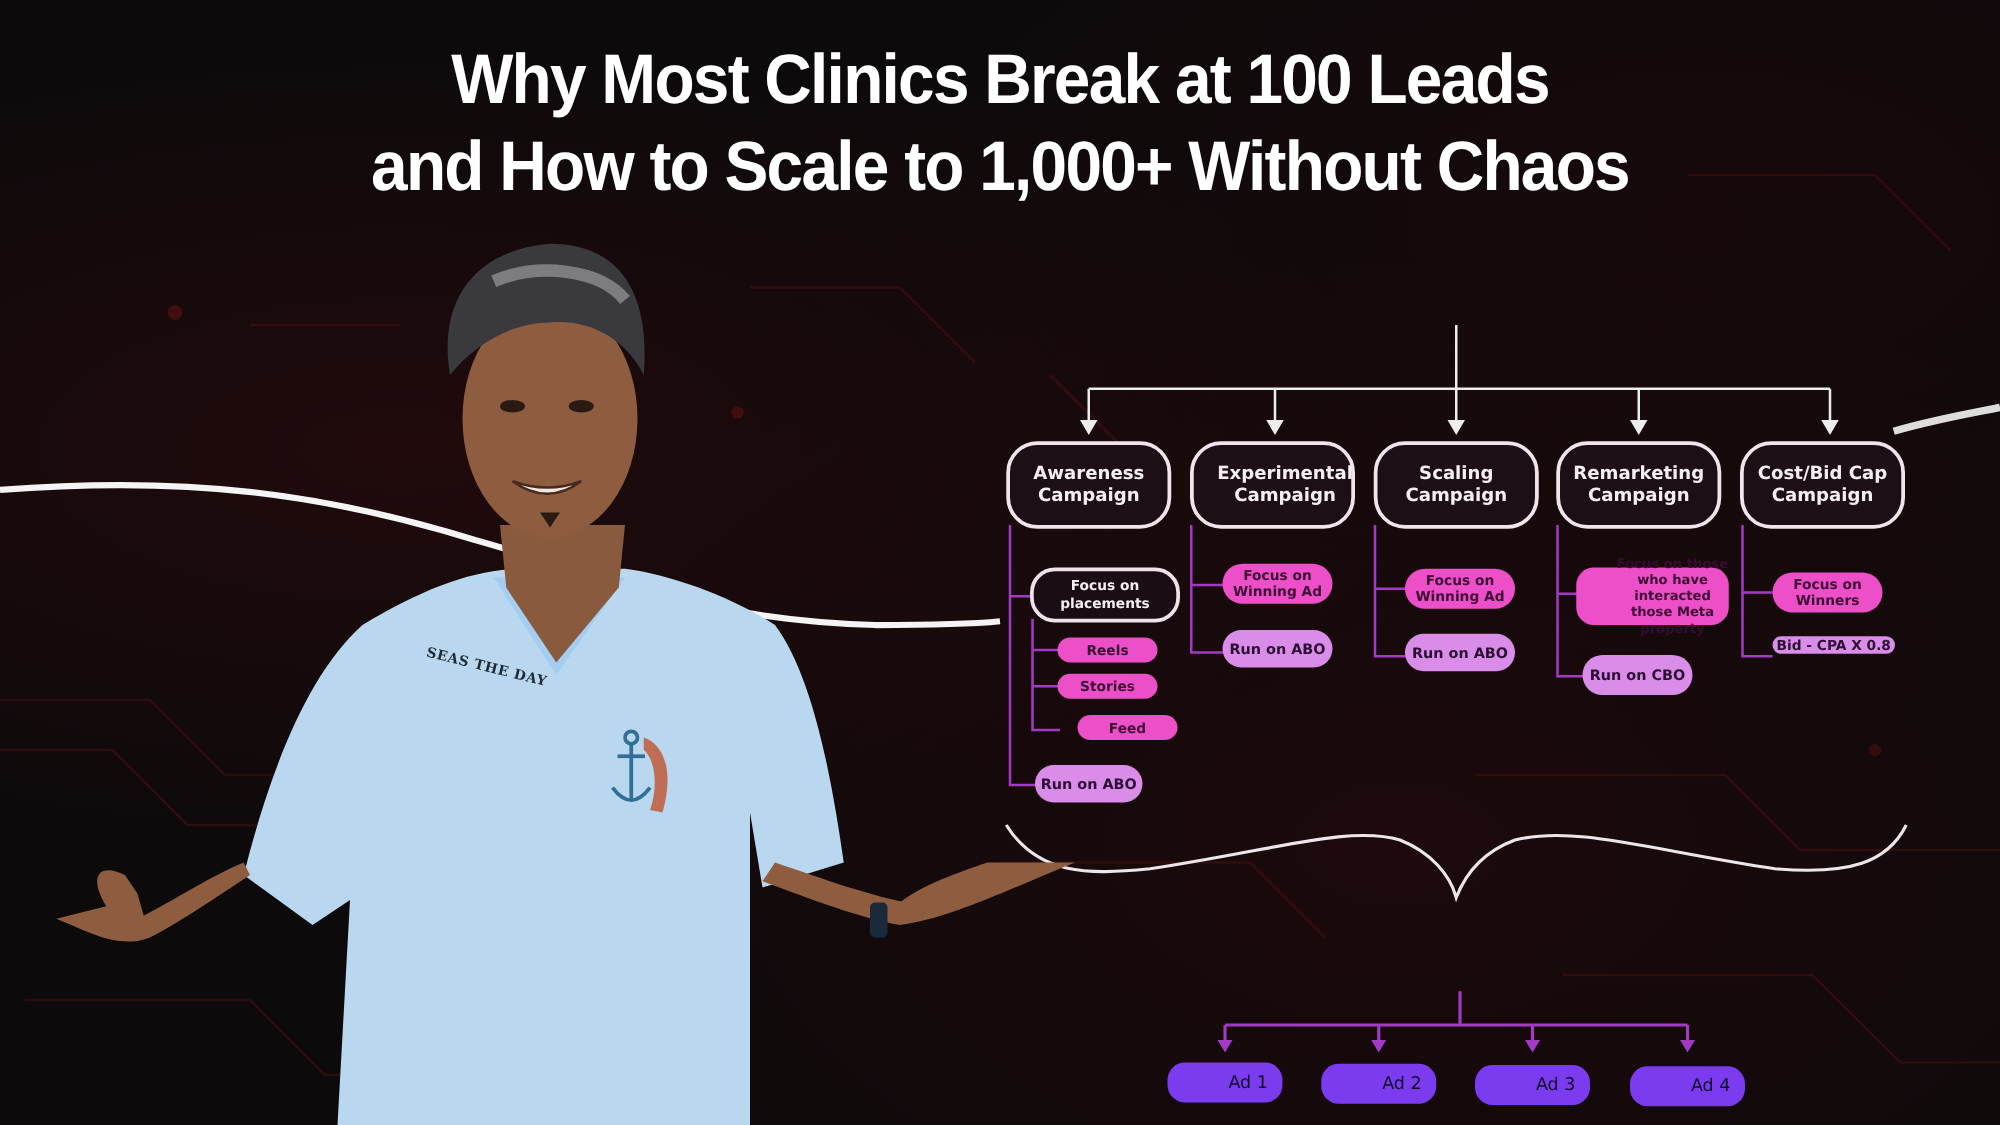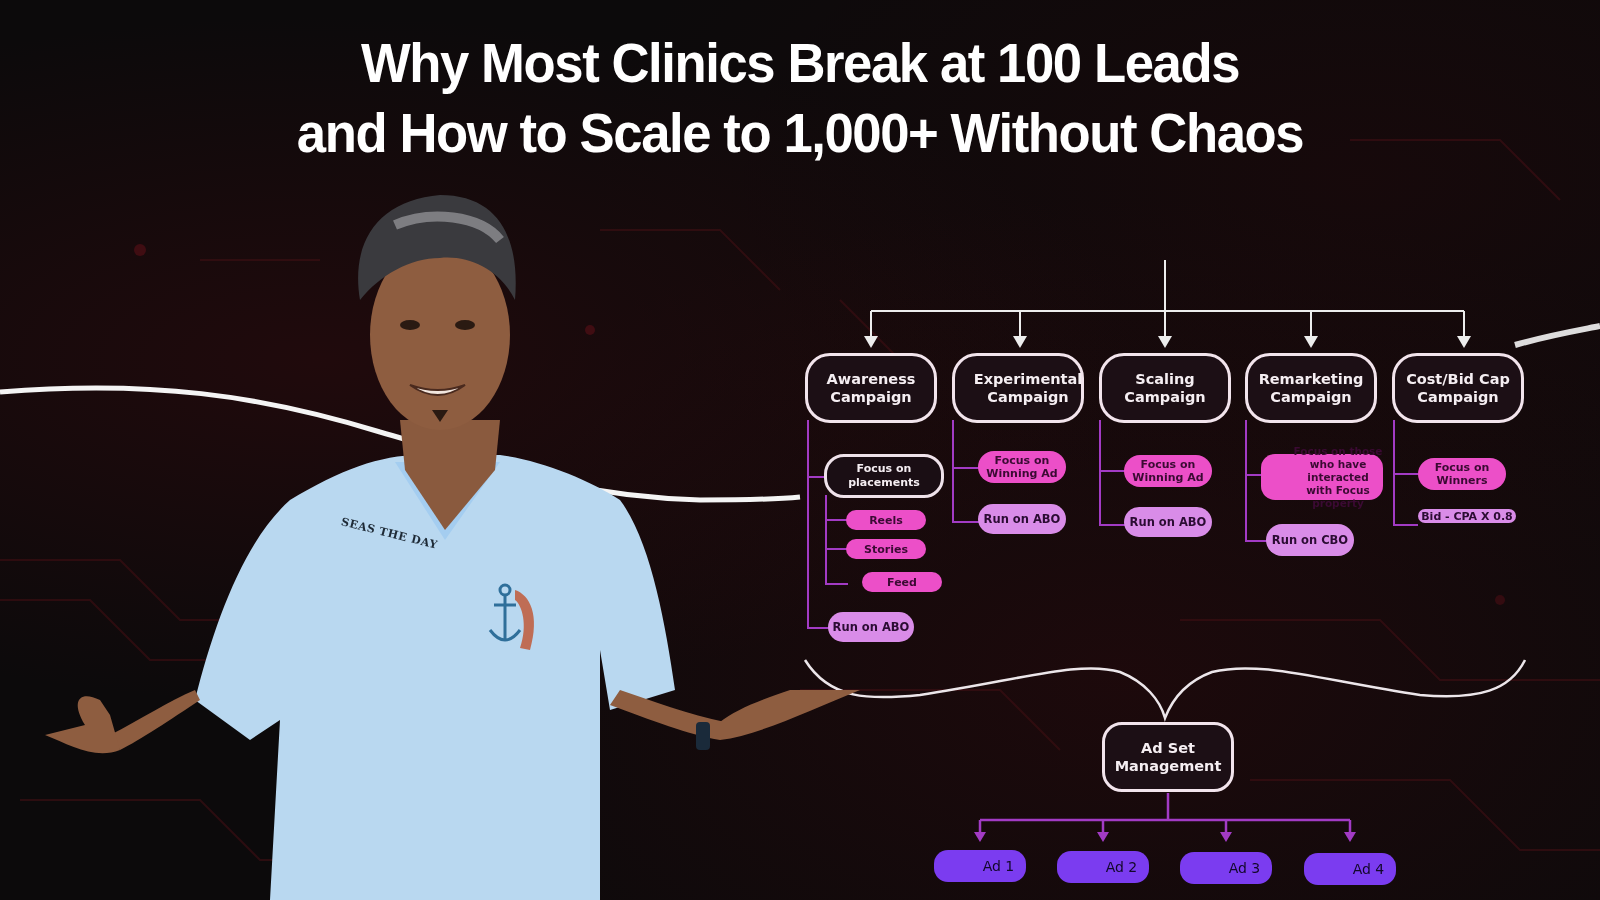--- a/index.html
+++ b/index.html
@@ -218,43 +218,37 @@
       </div>
   </div>
   <div class="node pill-lav" style="left:1124px;top:507px;width:88px;height:30px;">
     <span>Run on ABO</span>
   </div>
 
   <div class="node pill-pink" style="left:1261px;top:454px;width:122px;height:46px;border-radius:14px;font-size:10.5px;padding-left:32px;">
     <div>
         <div>Focus on those</div>
         <div>who have interacted</div>
-        <div>with Focus property</div>
+        <div>those Meta property</div>
       </div>
   </div>
   <div class="node pill-lav" style="left:1266px;top:524px;width:88px;height:32px;">
     <span>Run on CBO</span>
   </div>
 
   <div class="node pill-pink" style="left:1418px;top:458px;width:88px;height:32px;">
     <div>
         <div>Focus on</div>
         <div>Winners</div>
       </div>
   </div>
   <div class="node pill-lav" style="left:1418px;top:509px;width:98px;height:14px;font-size:11px;">
     <span>Bid - CPA X 0.8</span>
   </div>
 
-  <div class="node adset">
-    <div>
-        <div>Ad Set</div>
-        <div>Management</div>
-      </div>
-  </div>
 
   <div class="node ad" style="left:934px;top:850px;">
       <span>Ad 1</span>
     </div>
   <div class="node ad" style="left:1057px;top:851px;">
       <span>Ad 2</span>
     </div>
   <div class="node ad" style="left:1180px;top:852px;">
       <span>Ad 3</span>
     </div>

